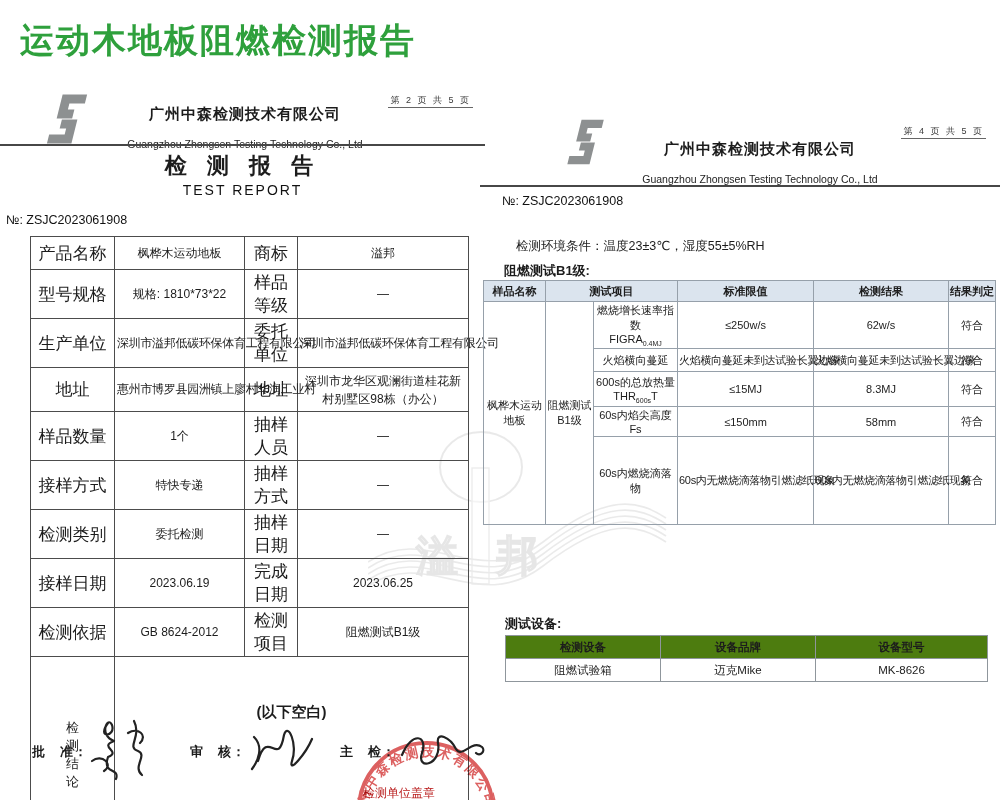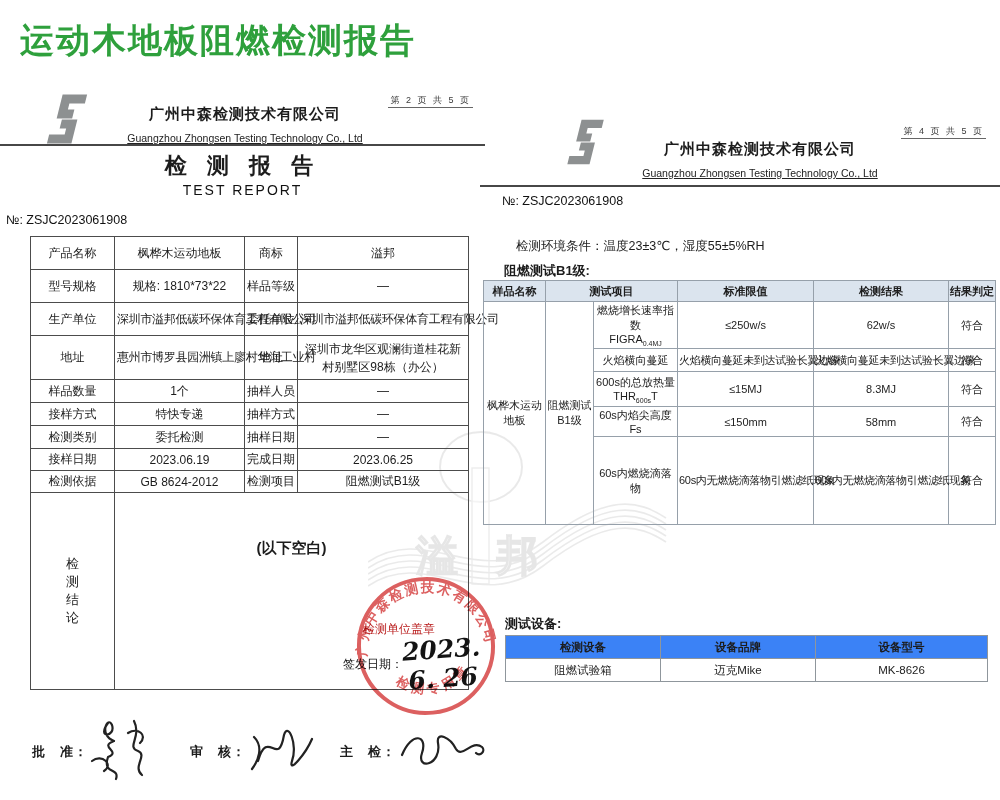--- a/index.html
+++ b/index.html
@@ -6,29 +6,29 @@
   .canvas{position:relative;width:1000px;height:800px;background:#fff;overflow:hidden;
           font-family:"Liberation Sans","DejaVu Sans",sans-serif;color:#1c1c1c;}
   .abs{position:absolute;}
   .doc-title{left:20px;top:18px;font-family:"Liberation Serif","DejaVu Serif",serif;
              font-size:34px;font-weight:700;color:#2ea03c;letter-spacing:2px;}
   .page{position:absolute;background:transparent;}
   .page-left{left:0;top:85px;width:485px;height:715px;}
   .page-right{left:480px;top:110px;width:520px;height:690px;}
   .pageno{font-size:9px;color:#3a3a3a;letter-spacing:2px;border-bottom:1px solid #666;padding:0 2px 2px;}
   .company-cn{font-size:15px;font-weight:700;letter-spacing:1px;text-align:center;}
-  .company-en{font-size:10.5px;color:#222;text-align:center;margin-top:8px;text-decoration:underline;}
+  .company-en{font-size:10.5px;color:#222;text-align:center;margin-top:14px;}
   .head-rule{border-bottom:2px solid #474747;}
   .rpt-title{font-size:22px;font-weight:700;letter-spacing:7px;text-align:center;}
   .rpt-title-en{font-size:14px;letter-spacing:2px;text-align:center;color:#111;}
   .report-no{font-size:12.5px;color:#111;}
   table{border-collapse:collapse;table-layout:fixed;}
   .info-table td{border:1px solid #4c4c4c;text-align:center;vertical-align:middle;
                  font-size:12px;padding:1px 2px;overflow:visible;}
-  .info-table .lbl{font-size:12px;}
+  .info-table .lbl{font-size:17px;}
   .fit{font-size:9.5px;letter-spacing:-0.3px;white-space:nowrap;}
   .wrap2{font-size:10px;line-height:1.5;}
   .concl-label{height:100%;}
   .vstack{display:flex;flex-direction:column;justify-content:space-evenly;align-items:center;
           height:100%;font-size:13px;padding:28px 0;box-sizing:border-box;}
   .concl-body{position:relative;vertical-align:top;}
   .blank-note{position:absolute;top:46px;left:0;right:0;text-align:center;font-weight:700;font-size:15px;}
   .stamp-caption{position:absolute;left:248px;top:128px;font-size:12px;color:#b91c1c;}
   .issue-line{position:absolute;left:228px;top:163px;font-size:12px;color:#151515;}
   .issue-date{position:absolute;left:288px;top:142px;font-family:"DejaVu Serif",serif;
@@ -284,21 +284,21 @@
       </table>
 
     <div class="abs section-title" style="left:25px;top:505px;">测试设备:</div>
     <table class="equip-table abs" style="left:25px;top:525px;width:482px;">
       <colgroup>
           <col style="width:155px">
           <col style="width:155px">
           <col style="width:172px">
         </colgroup>
       <tbody>
-          <tr style="height:23px;background:#3b82f6;font-weight:700;">
+          <tr style="height:23px;background:#4d7c0f;font-weight:700;">
         <th>检测设备</th>
         <th>设备品牌</th>
         <th>设备型号</th>
       </tr>
       <tr style="height:23px">
         <td>阻燃试验箱</td>
         <td>迈克Mike</td>
         <td>MK-8626</td>
       </tr>
     </tbody>

